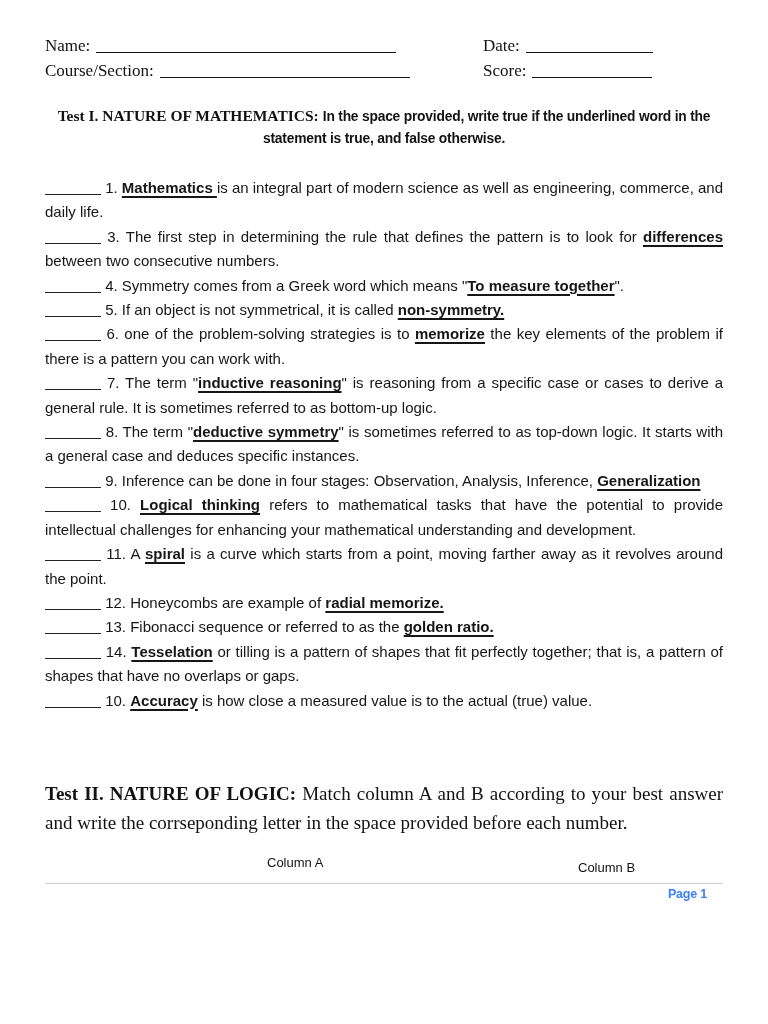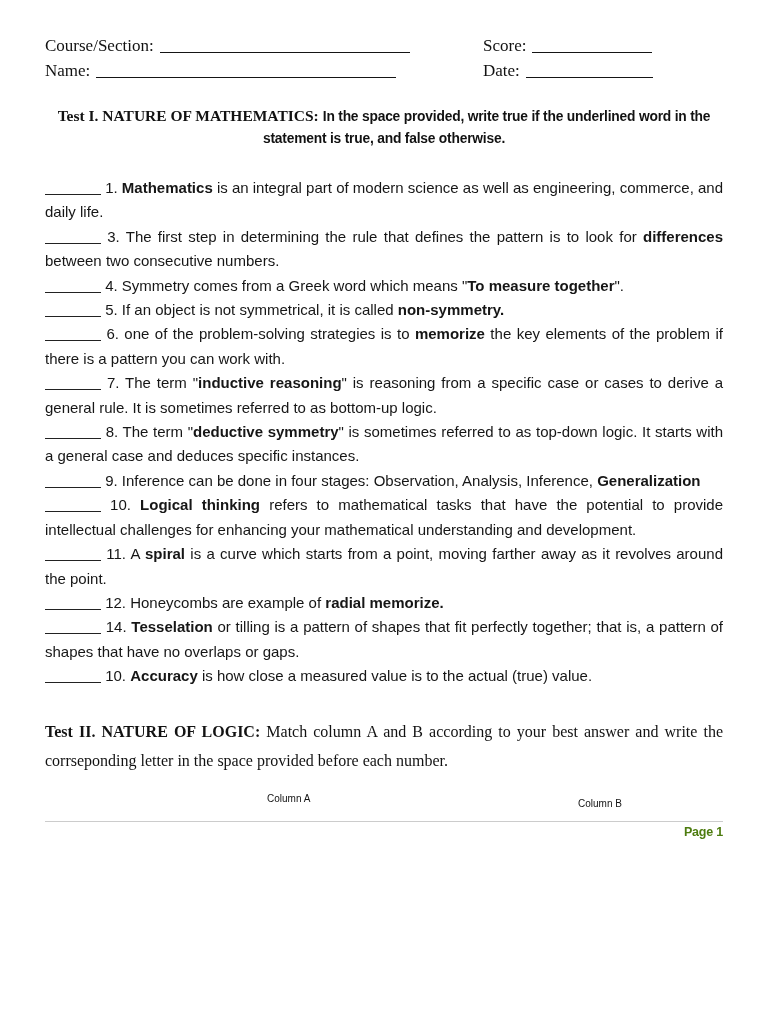--- a/index.html
+++ b/index.html
@@ -66,97 +66,99 @@
   .blank{
     display:inline-block;
     width:56px;
     height:14px;
     border-bottom:1.4px solid #222222;
     position:relative;
     top:2px;
   }
   .term{
     font-weight:bold;
+    text-decoration:underline;
     text-decoration-thickness:1.6px;
     text-underline-offset:2.5px;
   }
   
   .t2-head{
-    margin:28px 0 0 0;
+    margin:66px 0 0 0;
     font-family:"Liberation Serif", serif;
-    font-size:16px;
+    font-size:19px;
     line-height:29px;
     text-align:justify;
   }
   .t2-title{font-weight:bold;}
   
   .columns{
     position:relative;
     height:20px;
     margin-top:18px;
     font-family:"Liberation Sans", sans-serif;
-    font-size:10px;
+    font-size:13px;
   }
   .col-a{position:absolute;left:222px;top:0;}
   .col-b{position:absolute;left:533px;top:5px;text-align:center;}
   
   .sep{
     border:none;
     border-top:1px solid #cccccc;
     margin:8px 0 0 0;
   }
   .page-num{
-    margin:3px 0 0 0;
+    margin:3px 16px 0 0;
     text-align:right;
     font-family:"Liberation Sans", sans-serif;
     font-weight:bold;
     font-size:12.5px;
     letter-spacing:-0.2px;
-    color:#4d7c0f;
+    color:#3b82f6;
   }
 </style>
 </head>
 <body>
 
 <div class="page">
 
   <div class="hdr-row">
     <div class="hdr-left">
+      <span>Name:</span><span class="hline name"></span>
+    </div>
+    <div class="hdr-right">
+      <span>Date:</span><span class="hline date"></span>
+    </div>
+  </div>
+  <div class="hdr-row">
+    <div class="hdr-left">
       <span>Course/Section:</span><span class="hline course"></span>
     </div>
     <div class="hdr-right">
       <span>Score:</span><span class="hline score"></span>
-    </div>
-  </div>
-  <div class="hdr-row">
-    <div class="hdr-left">
-      <span>Name:</span><span class="hline name"></span>
-    </div>
-    <div class="hdr-right">
-      <span>Date:</span><span class="hline date"></span>
     </div>
   </div>
 
   <p class="t1-head">
     <span class="t1-title">Test I. NATURE OF MATHEMATICS:</span>
     <span class="t1-instr">In the space provided, write true if the underlined word in the statement is true, and false otherwise.</span>
   </p>
 
   <div class="items">
       <p class="item"><span class="blank"></span> <span>1. </span><span class="term">Mathematics </span><span>is an integral part of modern science as well as engineering, commerce, and daily life.</span></p>
       <p class="item"><span class="blank"></span> <span>3. The first step in determining the rule that defines the pattern is to look for </span><span class="term">differences</span><span> between two consecutive numbers.</span></p>
       <p class="item"><span class="blank"></span> <span>4. Symmetry comes from a Greek word which means "</span><span class="term">To measure together</span><span>".</span></p>
       <p class="item"><span class="blank"></span> <span>5. If an object is not symmetrical, it is called </span><span class="term">non-symmetry.</span></p>
       <p class="item"><span class="blank"></span> <span>6. one of the problem-solving strategies is to </span><span class="term">memorize</span><span> the key elements of the problem if there is a pattern you can work with.</span></p>
       <p class="item"><span class="blank"></span> <span>7. The term "</span><span class="term">inductive reasoning</span><span>" is reasoning from a specific case or cases to derive a general rule. It is sometimes referred to as bottom-up logic.</span></p>
       <p class="item"><span class="blank"></span> <span>8. The term "</span><span class="term">deductive symmetry</span><span>" is sometimes referred to as top-down logic. It starts with a general case and deduces specific instances.</span></p>
       <p class="item"><span class="blank"></span> <span>9. Inference can be done in four stages: Observation, Analysis, Inference, </span><span class="term">Generalization</span></p>
       <p class="item"><span class="blank"></span> <span>10. </span><span class="term">Logical thinking</span><span> refers to mathematical tasks that have the potential to provide intellectual challenges for enhancing your mathematical understanding and development.</span></p>
       <p class="item"><span class="blank"></span> <span>11. A </span><span class="term">spiral</span><span> is a curve which starts from a point, moving farther away as it revolves around the point.</span></p>
       <p class="item"><span class="blank"></span> <span>12. Honeycombs are example of </span><span class="term">radial memorize.</span></p>
+      <p class="item"><span class="blank"></span> <span>13. Fibonacci sequence or referred to as the </span><span class="term">golden ratio.</span></p>
       <p class="item"><span class="blank"></span> <span>14. </span><span class="term">Tesselation</span><span> or tilling is a pattern of shapes that fit perfectly together; that is, a pattern of shapes that have no overlaps or gaps.</span></p>
       <p class="item"><span class="blank"></span> <span>10. </span><span class="term">Accuracy</span><span> is how close a measured value is to the actual (true) value.</span></p>
     </div>
 
   <p class="t2-head">
     <span class="t2-title">Test II. NATURE OF LOGIC:</span>
     <span class="t2-instr">Match column A and B according to your best answer and write the corrseponding letter in the space provided before each number.</span>
   </p>
 
   <div class="columns">

